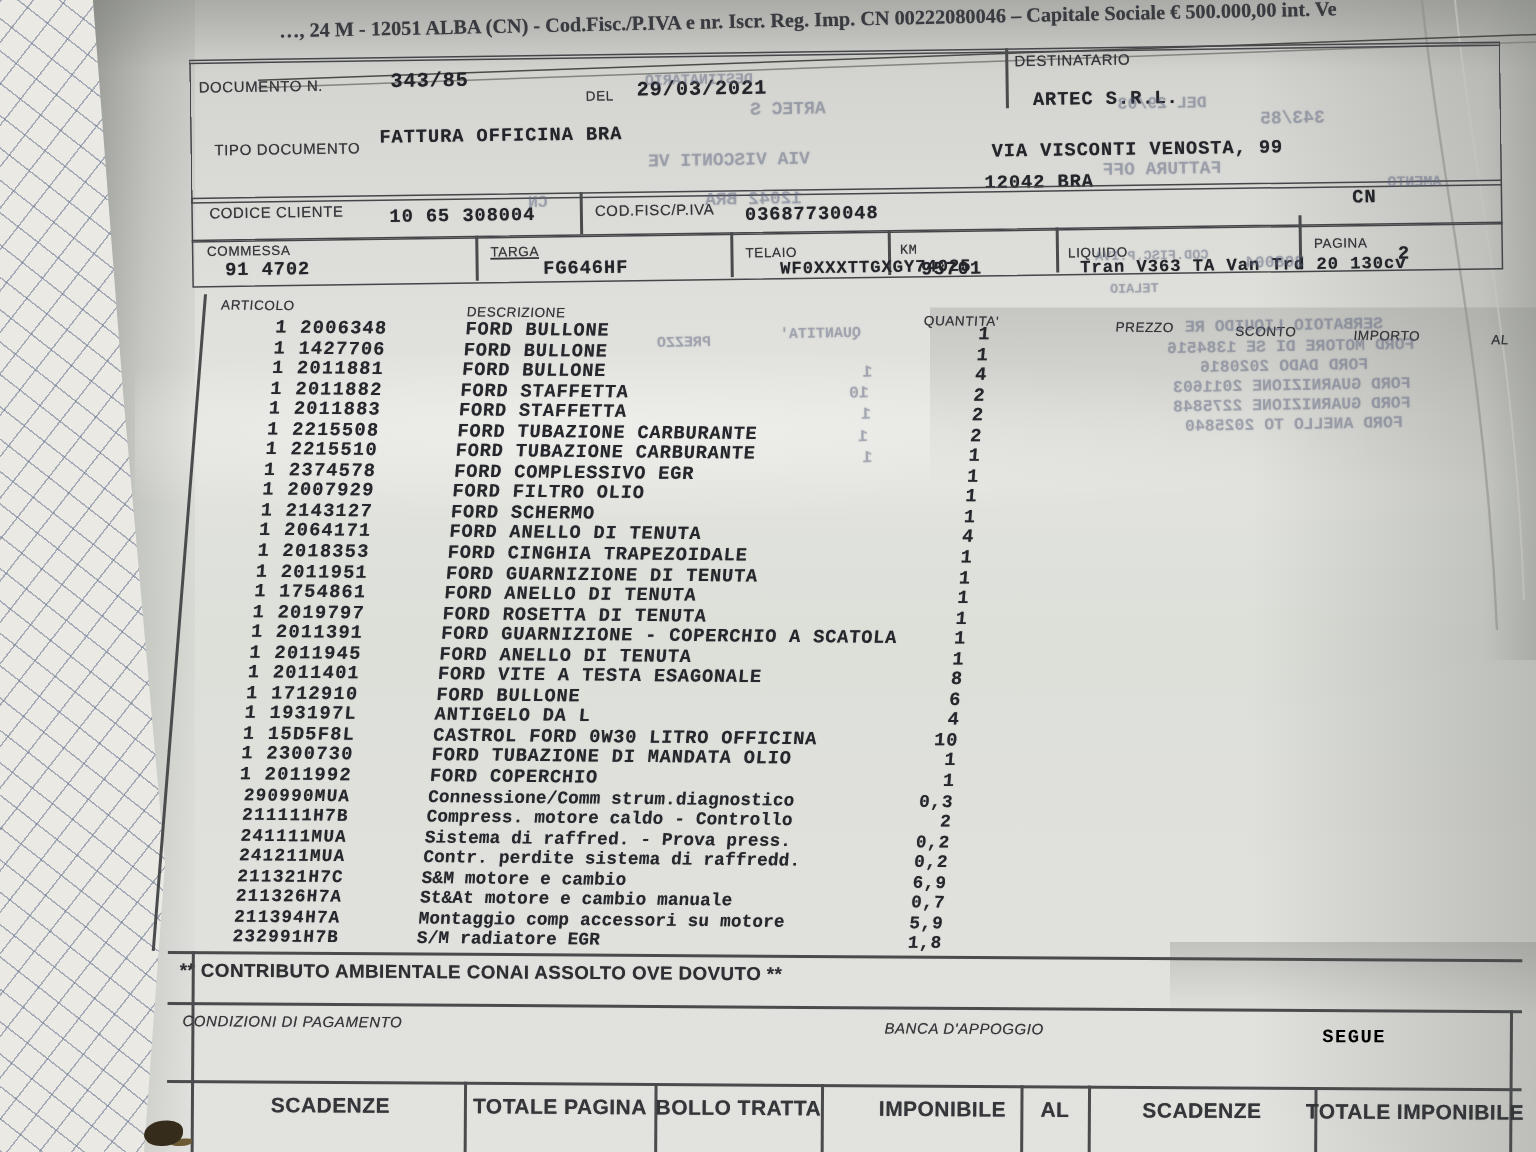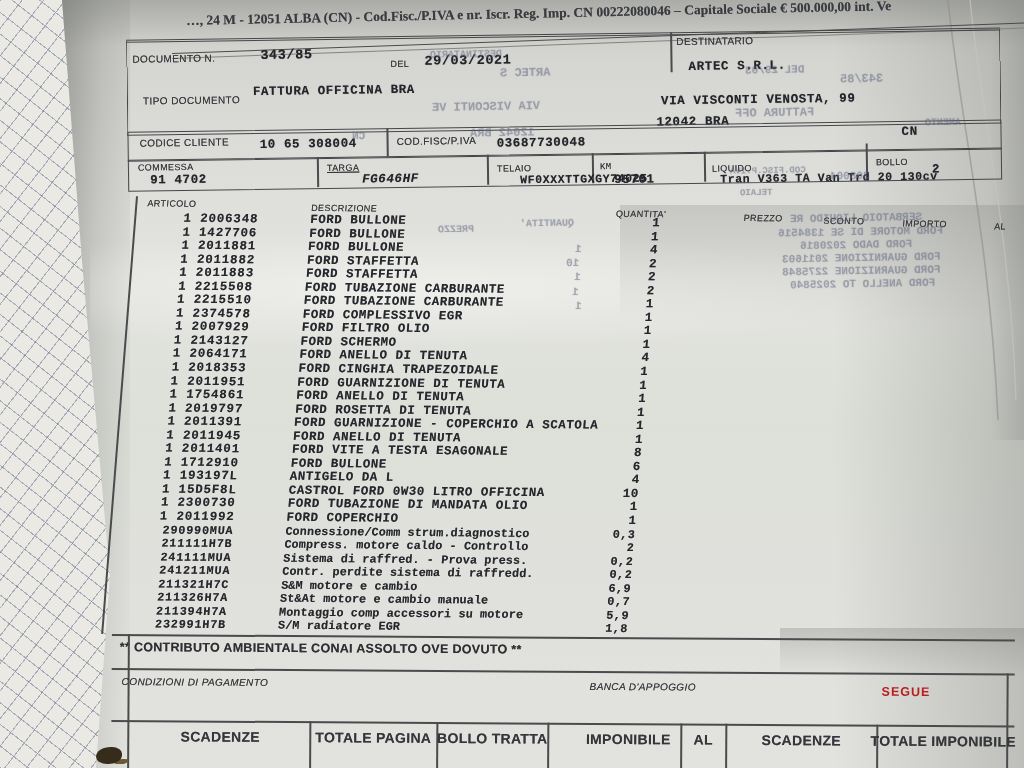--- a/index.html
+++ b/index.html
@@ -65,22 +65,22 @@
   .irow .qty{left:462px;width:88px;text-align:right;letter-spacing:.5px;}
   .irow.labor{font-size:11.8px;}
   .irow.labor .desc{letter-spacing:.1px;}
 
   .footer{position:absolute;left:112px;top:620px;width:905px;height:148px;
     transform:rotate(.35deg);transform-origin:left top;}
   .conai{position:absolute;left:8px;top:20px;font-size:12.5px;font-weight:700;color:#2e2f33;
     letter-spacing:.3px;text-shadow:0 0 .5px rgba(40,40,45,.6);white-space:nowrap;}
   .fcol{position:absolute;top:108px;transform:translateX(-50%);font-size:14px;font-weight:600;
     color:#35363a;letter-spacing:.3px;white-space:nowrap;text-shadow:0 0 .5px rgba(45,45,50,.6);}
-  .segue{position:absolute;left:770px;top:60px;font-family:Liberation Sans, sans-serif;
-    font-weight:700;font-size:12.5px;color:#b91c1c;letter-spacing:1px;}
+  .segue{position:absolute;left:770px;top:60px;font-family:Liberation Mono, monospace;
+    font-weight:700;font-size:12.5px;color:#000000;letter-spacing:1px;}
 
   .ghost-layer{position:absolute;inset:0;pointer-events:none;}
   .ghost{position:absolute;font-family:"Liberation Mono",monospace;font-weight:700;
     color:rgba(96,104,130,.30);transform:scaleX(-1) rotate(1deg);white-space:nowrap;
     text-shadow:0 0 1px rgba(96,104,130,.35);}
 </style>
 </head>
 <body>
 
 <div class="scene">
@@ -133,28 +133,28 @@
     <div class="boxC"></div>
     <div class="vline" style="left:203px;top:130px;height:30px;"></div>
     <div class="vline" style="left:373px;top:130px;height:30px;"></div>
     <div class="vline" style="left:478px;top:130px;height:30px;"></div>
     <div class="vline" style="left:590px;top:130px;height:30px;"></div>
     <div class="vline" style="left:752px;top:124px;height:36px;"></div>
 
     <span class="print-label sm" style="left:24px;top:133px;">COMMESSA</span>
     <span class="mono" style="left:36px;top:144px;">91  4702</span>
     <span class="print-label sm" style="left:213px;top:136px;text-decoration:underline;">TARGA</span>
-    <span class="mono" style="left:248px;top:146px;font-style:italic;">FG646HF</span>
+    <span class="mono" style="left:248px;top:146px;">FG646HF</span>
     <span class="print-label sm" style="left:383px;top:139px;">TELAIO</span>
     <span class="mono" style="left:406px;top:149px;font-size:11.5px;">WF0XXXTTGXGY74025</span>
     <span class="print-label sm" style="left:486px;top:139px;font-family:Liberation Mono, monospace;">KM</span>
     <span class="mono" style="left:500px;top:150px;">95701</span>
     <span class="print-label sm" style="left:598px;top:142px;">LIQUIDO</span>
     <span class="mono" style="left:606px;top:151px;font-size:11.5px;">Tran V363 TA Van Trd 20 130cv</span>
-    <span class="print-label sm" style="left:762px;top:138px;">BOLLO</span>
+    <span class="print-label sm" style="left:762px;top:138px;">PAGINA</span>
     <span class="mono" style="left:818px;top:144px;">2</span>
   </div>
 
   <div class="items">
     <div class="vline" style="left:24px;top:0;height:438px;"></div>
     <span class="print-label sm" style="left:36px;top:2px;">ARTICOLO</span>
     <span class="print-label sm" style="left:200px;top:5px;">DESCRIZIONE</span>
     <span class="print-label sm" style="left:505px;top:8px;">QUANTITA'</span>
     <span class="print-label sm" style="left:633px;top:11px;">PREZZO</span>
     <span class="print-label sm" style="left:713px;top:13px;">SCONTO</span>

